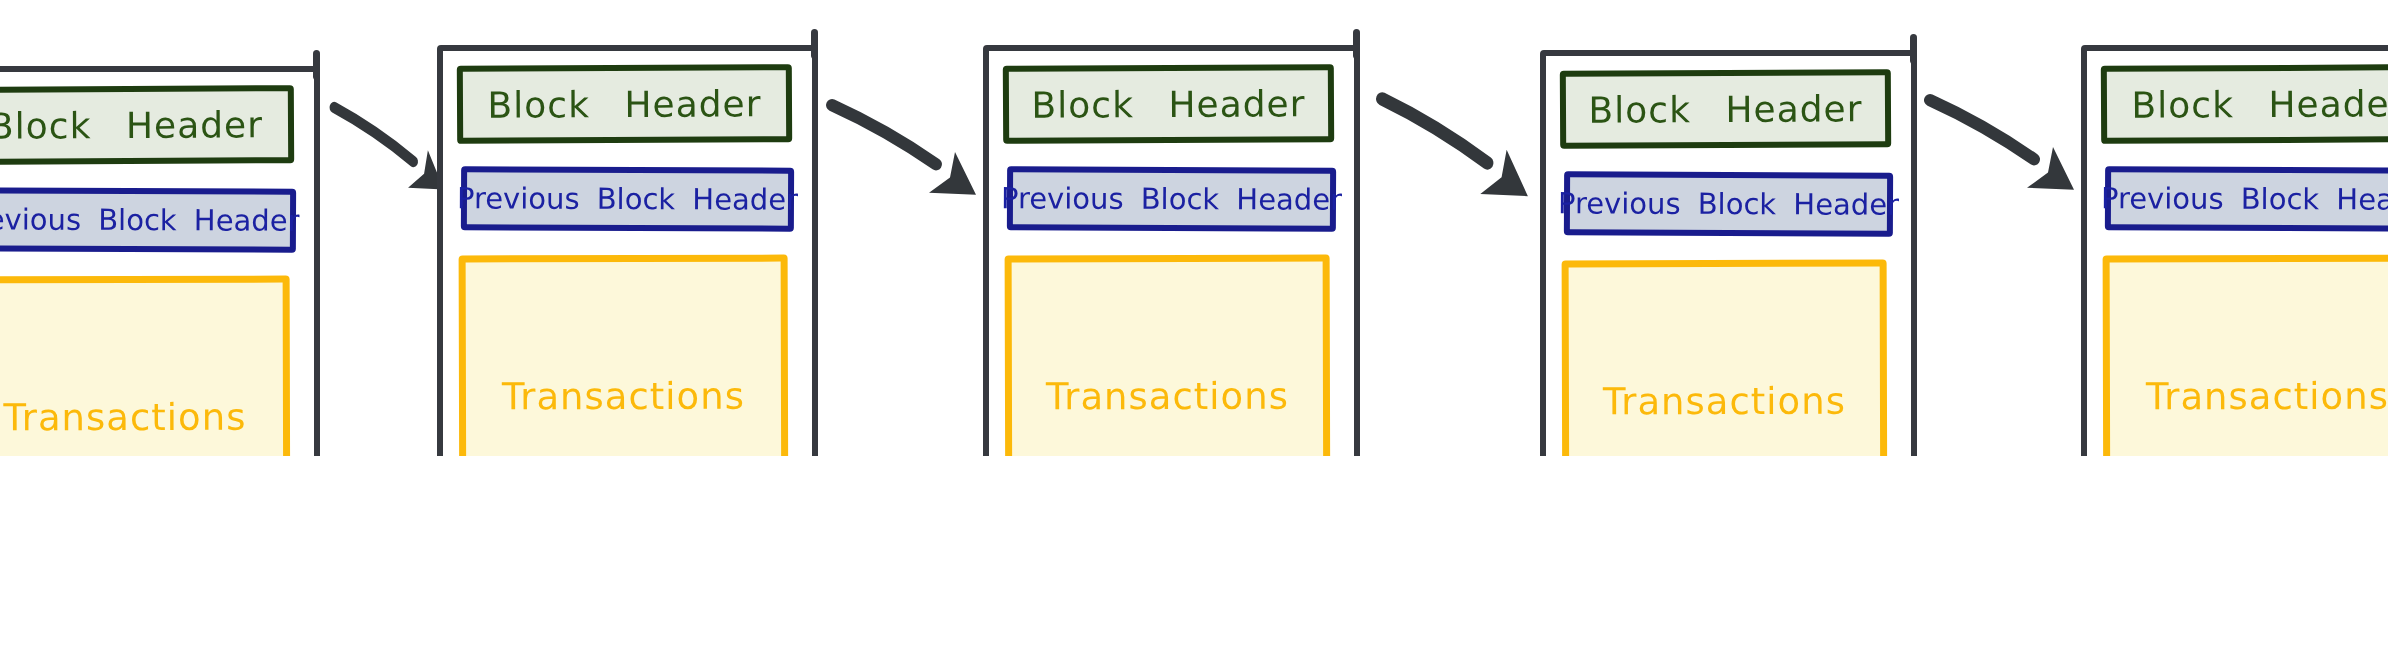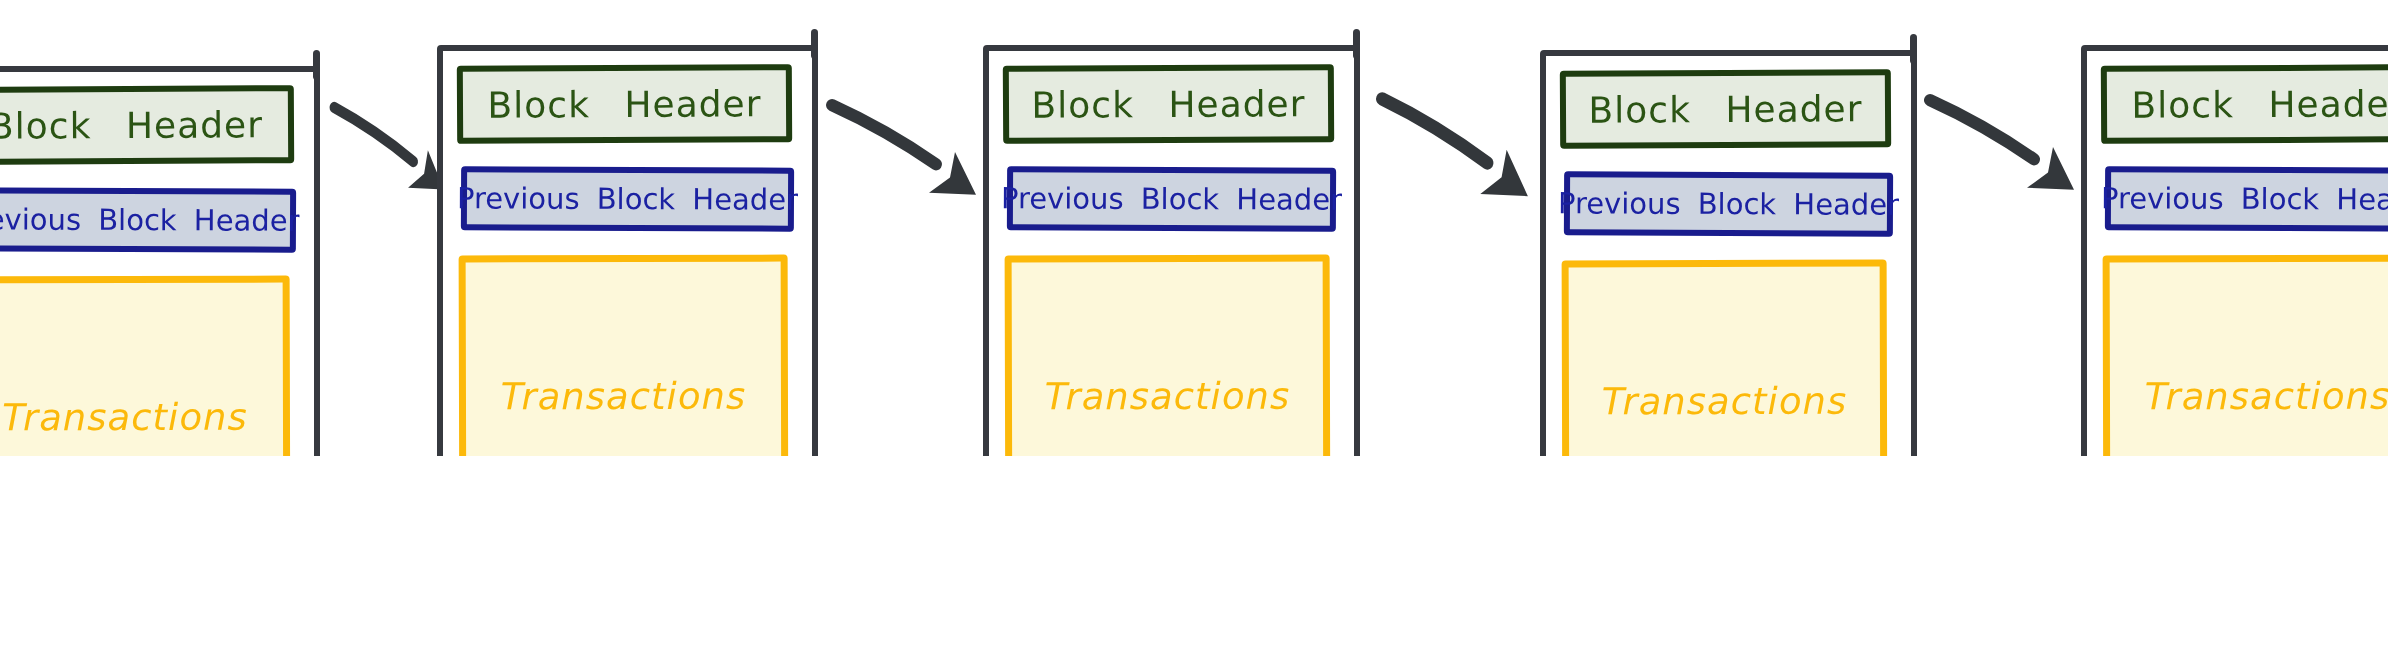--- a/index.html
+++ b/index.html
@@ -86,21 +86,20 @@
     border-radius: 4px;
     transform: rotate(-0.15deg);
   }
   .tx-label {
     color: var(--tx-text, #fcb90a);
     font-size: 37px;
     letter-spacing: 1px;
     white-space: nowrap;
     position: relative;
     top: -10px;
-    font-style: italic;
   }
 
   
   #block-1 { left: -62px; top: 66px;  width: 382px; height: 545px; }
   #block-2 { left: 437px; top: 45px;  width: 381px; height: 551px; }
   #block-3 { left: 983px; top: 45px;  width: 377px; height: 548px; }
   #block-4 { left: 1540px; top: 50px; width: 377px; height: 546px; }
   #block-5 { left: 2081px; top: 45px; width: 381px; height: 544px; }
 
   

